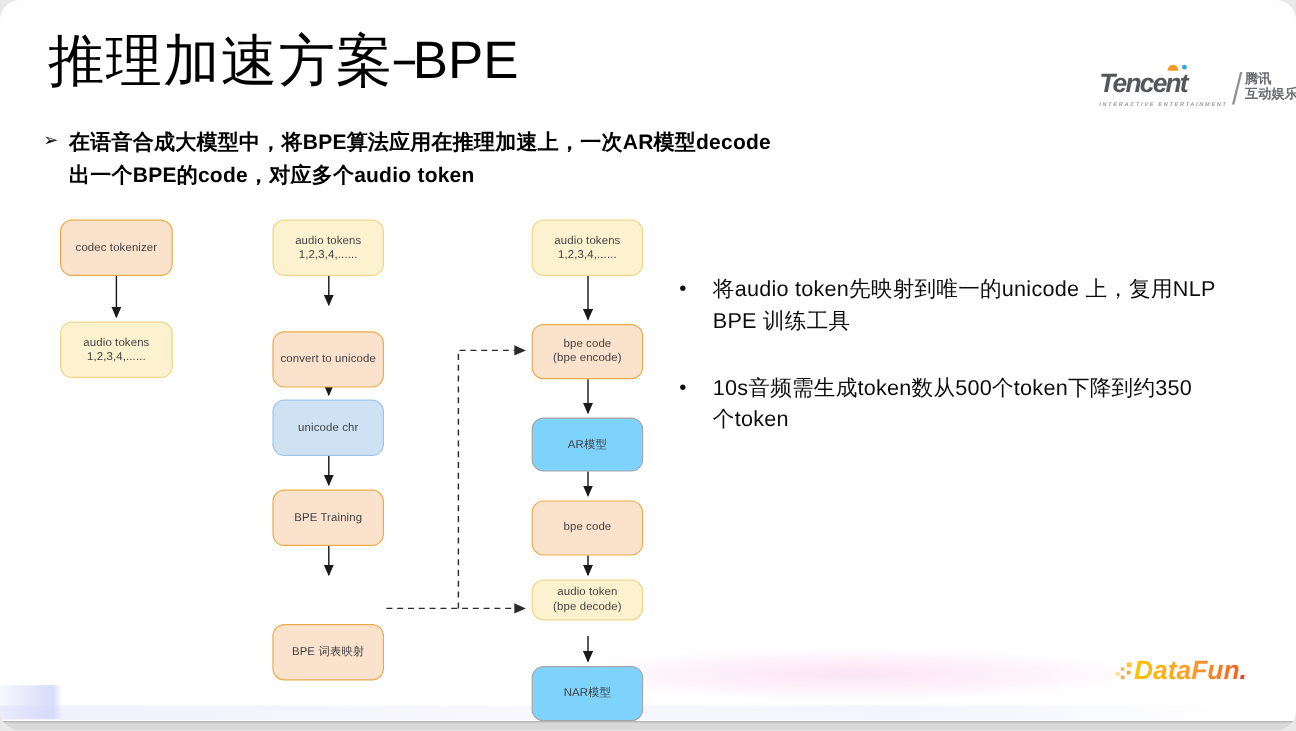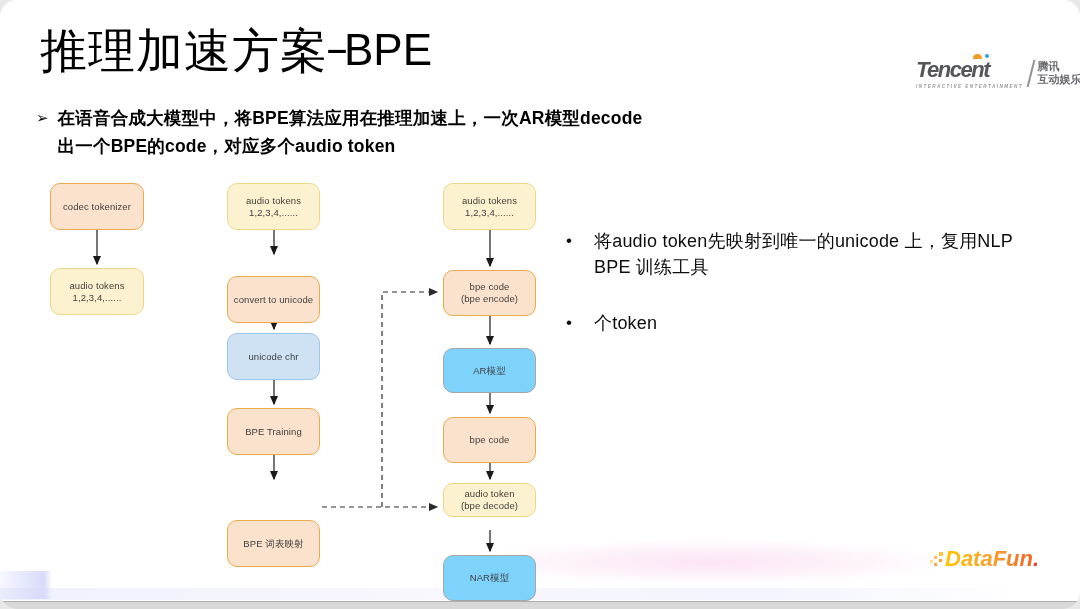--- a/index.html
+++ b/index.html
@@ -188,20 +188,21 @@
     <div class="rbullet">
       <div class="rb-dot">•</div>
       <div class="rb-lines">
         <div>将audio token先映射到唯一的unicode 上，复用NLP</div>
         <div>BPE 训练工具</div>
       </div>
     </div>
     <div class="rbullet">
       <div class="rb-dot">•</div>
       <div class="rb-lines">
+        <div>10s音频需生成token数从500个token下降到约350</div>
         <div>个token</div>
       </div>
     </div>
   </div>
 
   <div class="datafun">
     <span class="df-dots">
         <i class="df-d1"></i>
         <i class="df-d2"></i>
         <i class="df-d3"></i>

